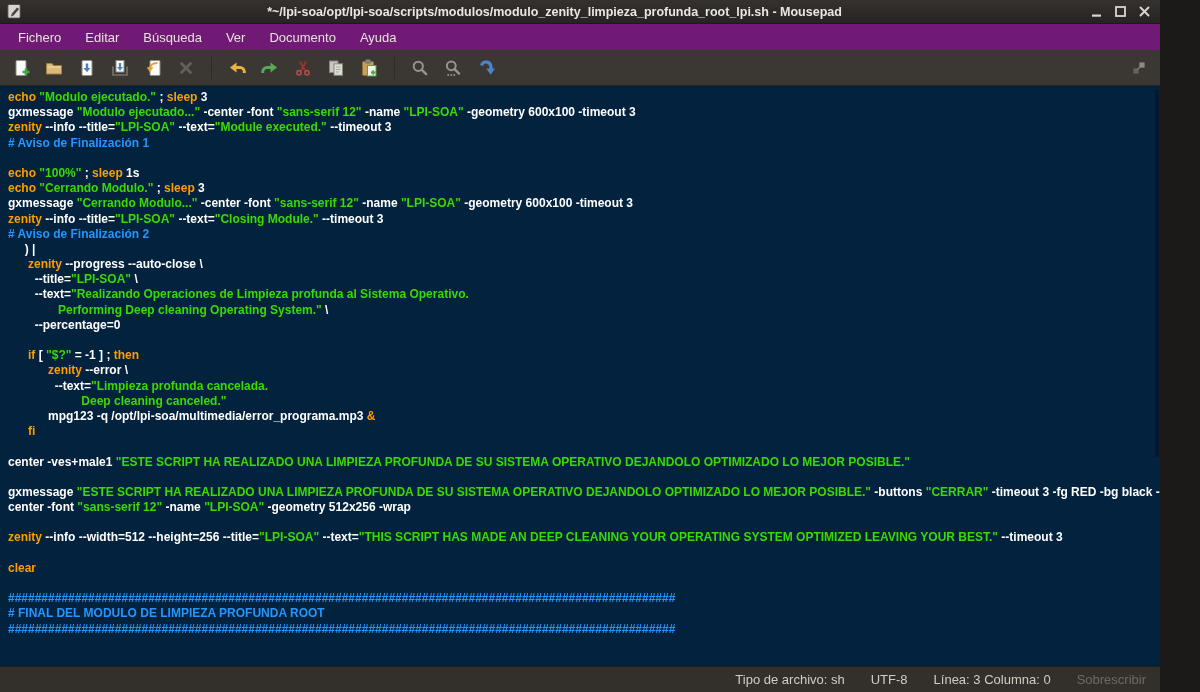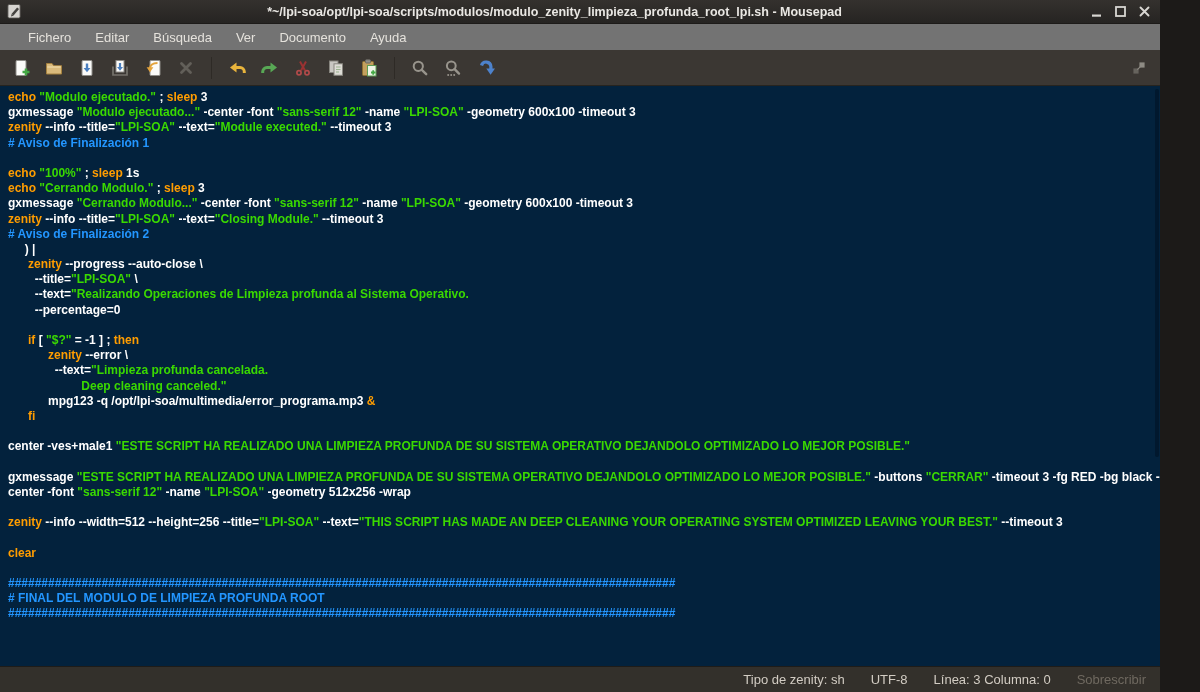--- a/index.html
+++ b/index.html
@@ -10,22 +10,22 @@
   
   .titlebar { height:24px; background:linear-gradient(#34312e,#262422); border-bottom:1px solid #1d1b19;
               display:flex; align-items:center; color:#e9e7e3; flex:0 0 24px; }
   .titlebar .appicon { width:22px; height:20px; margin-left:3px; display:flex; align-items:center; justify-content:center; }
   .titlebar-title { flex:1; text-align:center; font-weight:bold; font-size:12.5px;
                     white-space:nowrap; overflow:hidden; text-overflow:ellipsis; }
   .win-controls { display:flex; align-items:center; margin-right:4px; }
   .win-btn { width:24px; height:20px; display:flex; align-items:center; justify-content:center; }
 
   
-  .menubar { height:26px; flex:0 0 26px; background:#737373; display:flex; align-items:center;
-             padding-left:16px; }
+  .menubar { height:26px; flex:0 0 26px; background:#701a75; display:flex; align-items:center;
+             padding-left:6px; }
   .menu-item { padding:4px 12px; color:#e5e2dc; font-size:13px; white-space:nowrap; }
 
   
   .toolbar { height:36px; flex:0 0 36px; background:#3b3733; border-bottom:1px solid #27241f;
              display:flex; align-items:center; padding:0 8px; }
   .toolbar-buttons { display:flex; align-items:center; gap:7px; }
   .tbtn { width:26px; height:26px; display:flex; align-items:center; justify-content:center; border-radius:3px; }
   .tbtn svg { width:20px; height:20px; }
   .tbtn.disabled { opacity:.5; }
   .tsep { width:1px; height:22px; background:#4c463f; border-right:1px solid #2e2a26; margin:0 5px; }
@@ -211,20 +211,21 @@
         <div class="line">&nbsp;</div>
         <div class="line"><span class="tk-kw">echo </span><span class="tk-str">"100%"</span><span class="tk-txt"> ; </span><span class="tk-kw">sleep</span><span class="tk-txt"> 1s</span></div>
         <div class="line"><span class="tk-kw">echo </span><span class="tk-str">"Cerrando Modulo."</span><span class="tk-txt"> ; </span><span class="tk-kw">sleep</span><span class="tk-txt"> 3</span></div>
         <div class="line"><span class="tk-txt">gxmessage </span><span class="tk-str">"Cerrando Modulo..."</span><span class="tk-txt"> -center -font </span><span class="tk-str">"sans-serif 12"</span><span class="tk-txt"> -name </span><span class="tk-str">"LPI-SOA"</span><span class="tk-txt"> -geometry 600x100 -timeout 3</span></div>
         <div class="line"><span class="tk-kw">zenity</span><span class="tk-txt"> --info --title=</span><span class="tk-str">"LPI-SOA"</span><span class="tk-txt"> --text=</span><span class="tk-str">"Closing Module."</span><span class="tk-txt"> --timeout 3</span></div>
         <div class="line"><span class="tk-com"># Aviso de Finalización 2</span></div>
         <div class="line"><span class="tk-txt">     ) |</span></div>
         <div class="line"><span class="tk-txt">      </span><span class="tk-kw">zenity</span><span class="tk-txt"> --progress --auto-close \</span></div>
         <div class="line"><span class="tk-txt">        --title=</span><span class="tk-str">"LPI-SOA"</span><span class="tk-txt"> \</span></div>
         <div class="line"><span class="tk-txt">        --text=</span><span class="tk-str">"Realizando Operaciones de Limpieza profunda al Sistema Operativo.</span></div>
+        <div class="line"><span class="tk-str">               Performing Deep cleaning Operating System."</span><span class="tk-txt"> \</span></div>
         <div class="line"><span class="tk-txt">        --percentage=0</span></div>
         <div class="line">&nbsp;</div>
         <div class="line"><span class="tk-txt">      </span><span class="tk-kw">if</span><span class="tk-txt"> [ </span><span class="tk-str">"$?"</span><span class="tk-txt"> = -1 ] ; </span><span class="tk-kw">then</span></div>
         <div class="line"><span class="tk-txt">            </span><span class="tk-kw">zenity</span><span class="tk-txt"> --error \</span></div>
         <div class="line"><span class="tk-txt">              --text=</span><span class="tk-str">"Limpieza profunda cancelada.</span></div>
         <div class="line"><span class="tk-str">                      Deep cleaning canceled."</span></div>
         <div class="line"><span class="tk-txt">            mpg123 -q /opt/lpi-soa/multimedia/error_programa.mp3 </span><span class="tk-kw">&amp;</span></div>
         <div class="line"><span class="tk-txt">      </span><span class="tk-kw">fi</span></div>
         <div class="line">&nbsp;</div>
         <div class="line"><span class="tk-txt">center -ves+male1 </span><span class="tk-str">"ESTE SCRIPT HA REALIZADO UNA LIMPIEZA PROFUNDA DE SU SISTEMA OPERATIVO DEJANDOLO OPTIMIZADO LO MEJOR POSIBLE."</span></div>
@@ -237,19 +238,19 @@
         <div class="line"><span class="tk-kw">clear</span></div>
         <div class="line">&nbsp;</div>
         <div class="line"><span class="tk-com">####################################################################################################</span></div>
         <div class="line"><span class="tk-com"># FINAL DEL MODULO DE LIMPIEZA PROFUNDA ROOT</span></div>
         <div class="line"><span class="tk-com">####################################################################################################</span></div>
       </div>
     <div class="vscroll-thumb"></div>
   </div>
 
   <div class="statusbar">
-    <div class="status-item">Tipo de zenity: sh</div>
+    <div class="status-item">Tipo de archivo: sh</div>
     <div class="status-item">UTF-8</div>
     <div class="status-item">Línea: 3 Columna: 0</div>
     <div class="status-item status-dim">Sobrescribir</div>
   </div>
 
 </div>
 
 </body></html>

